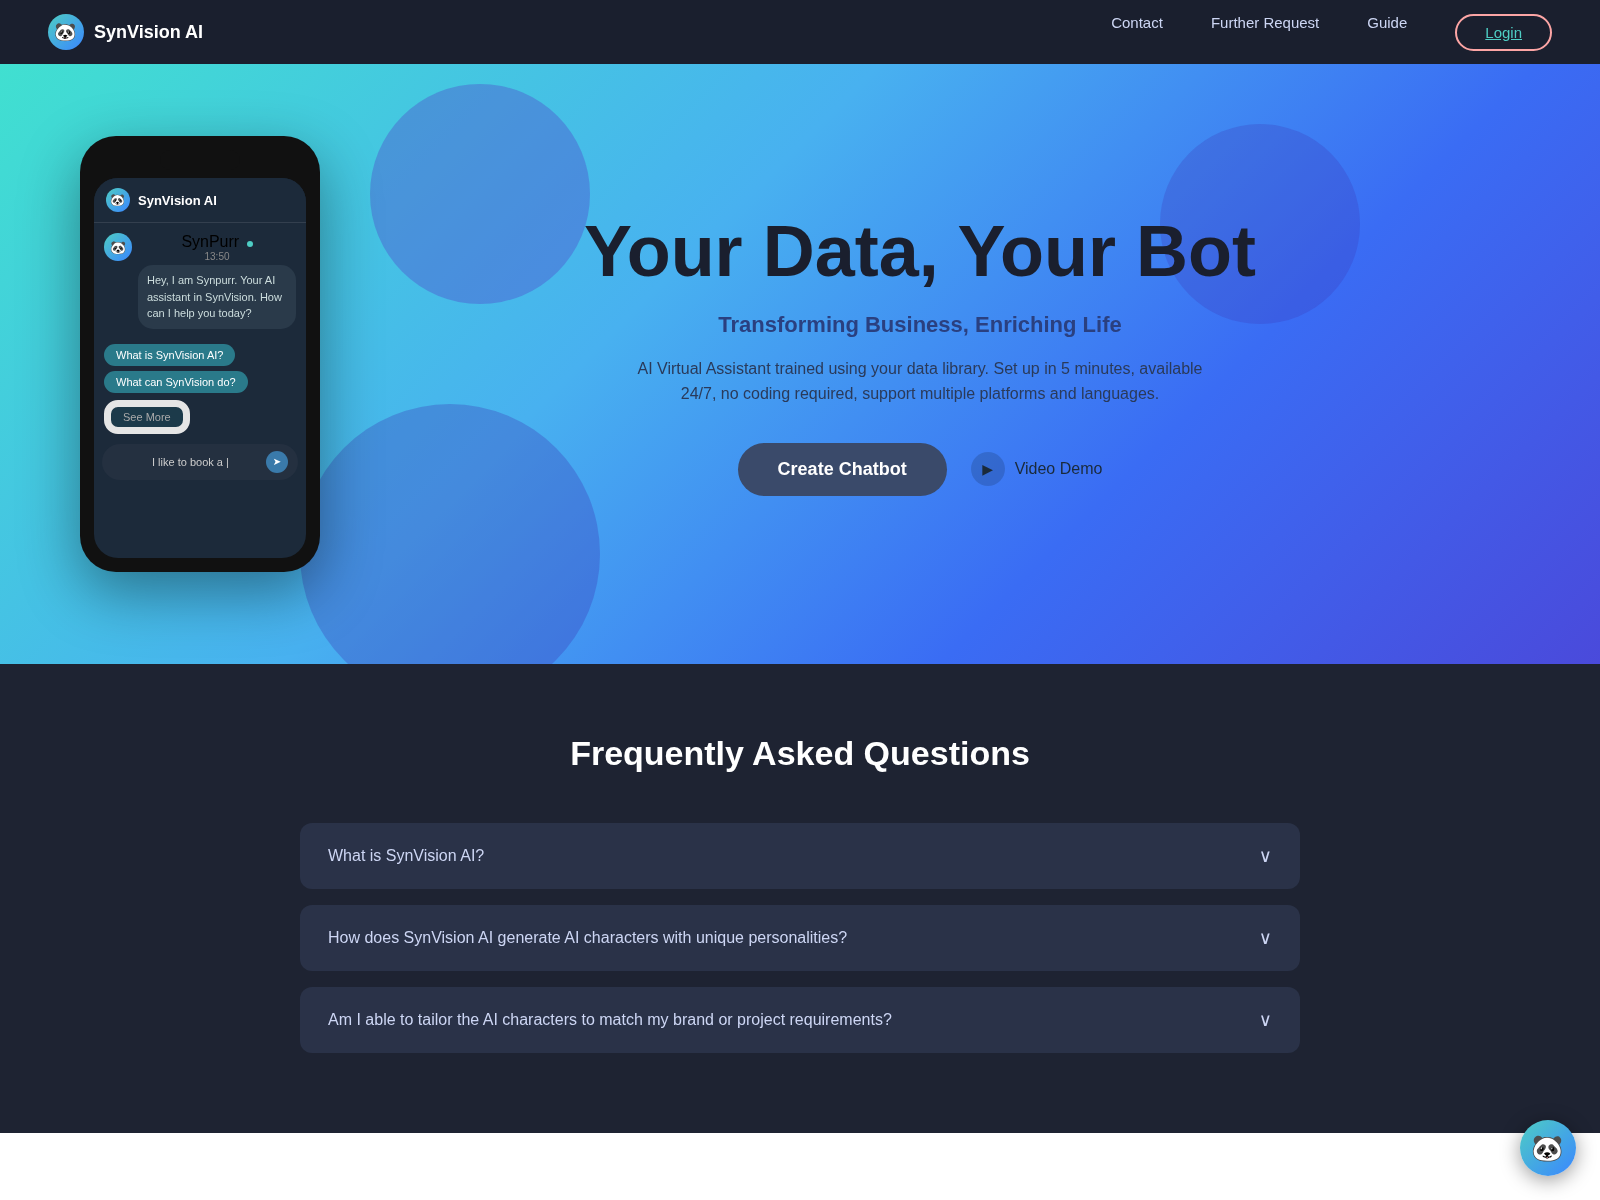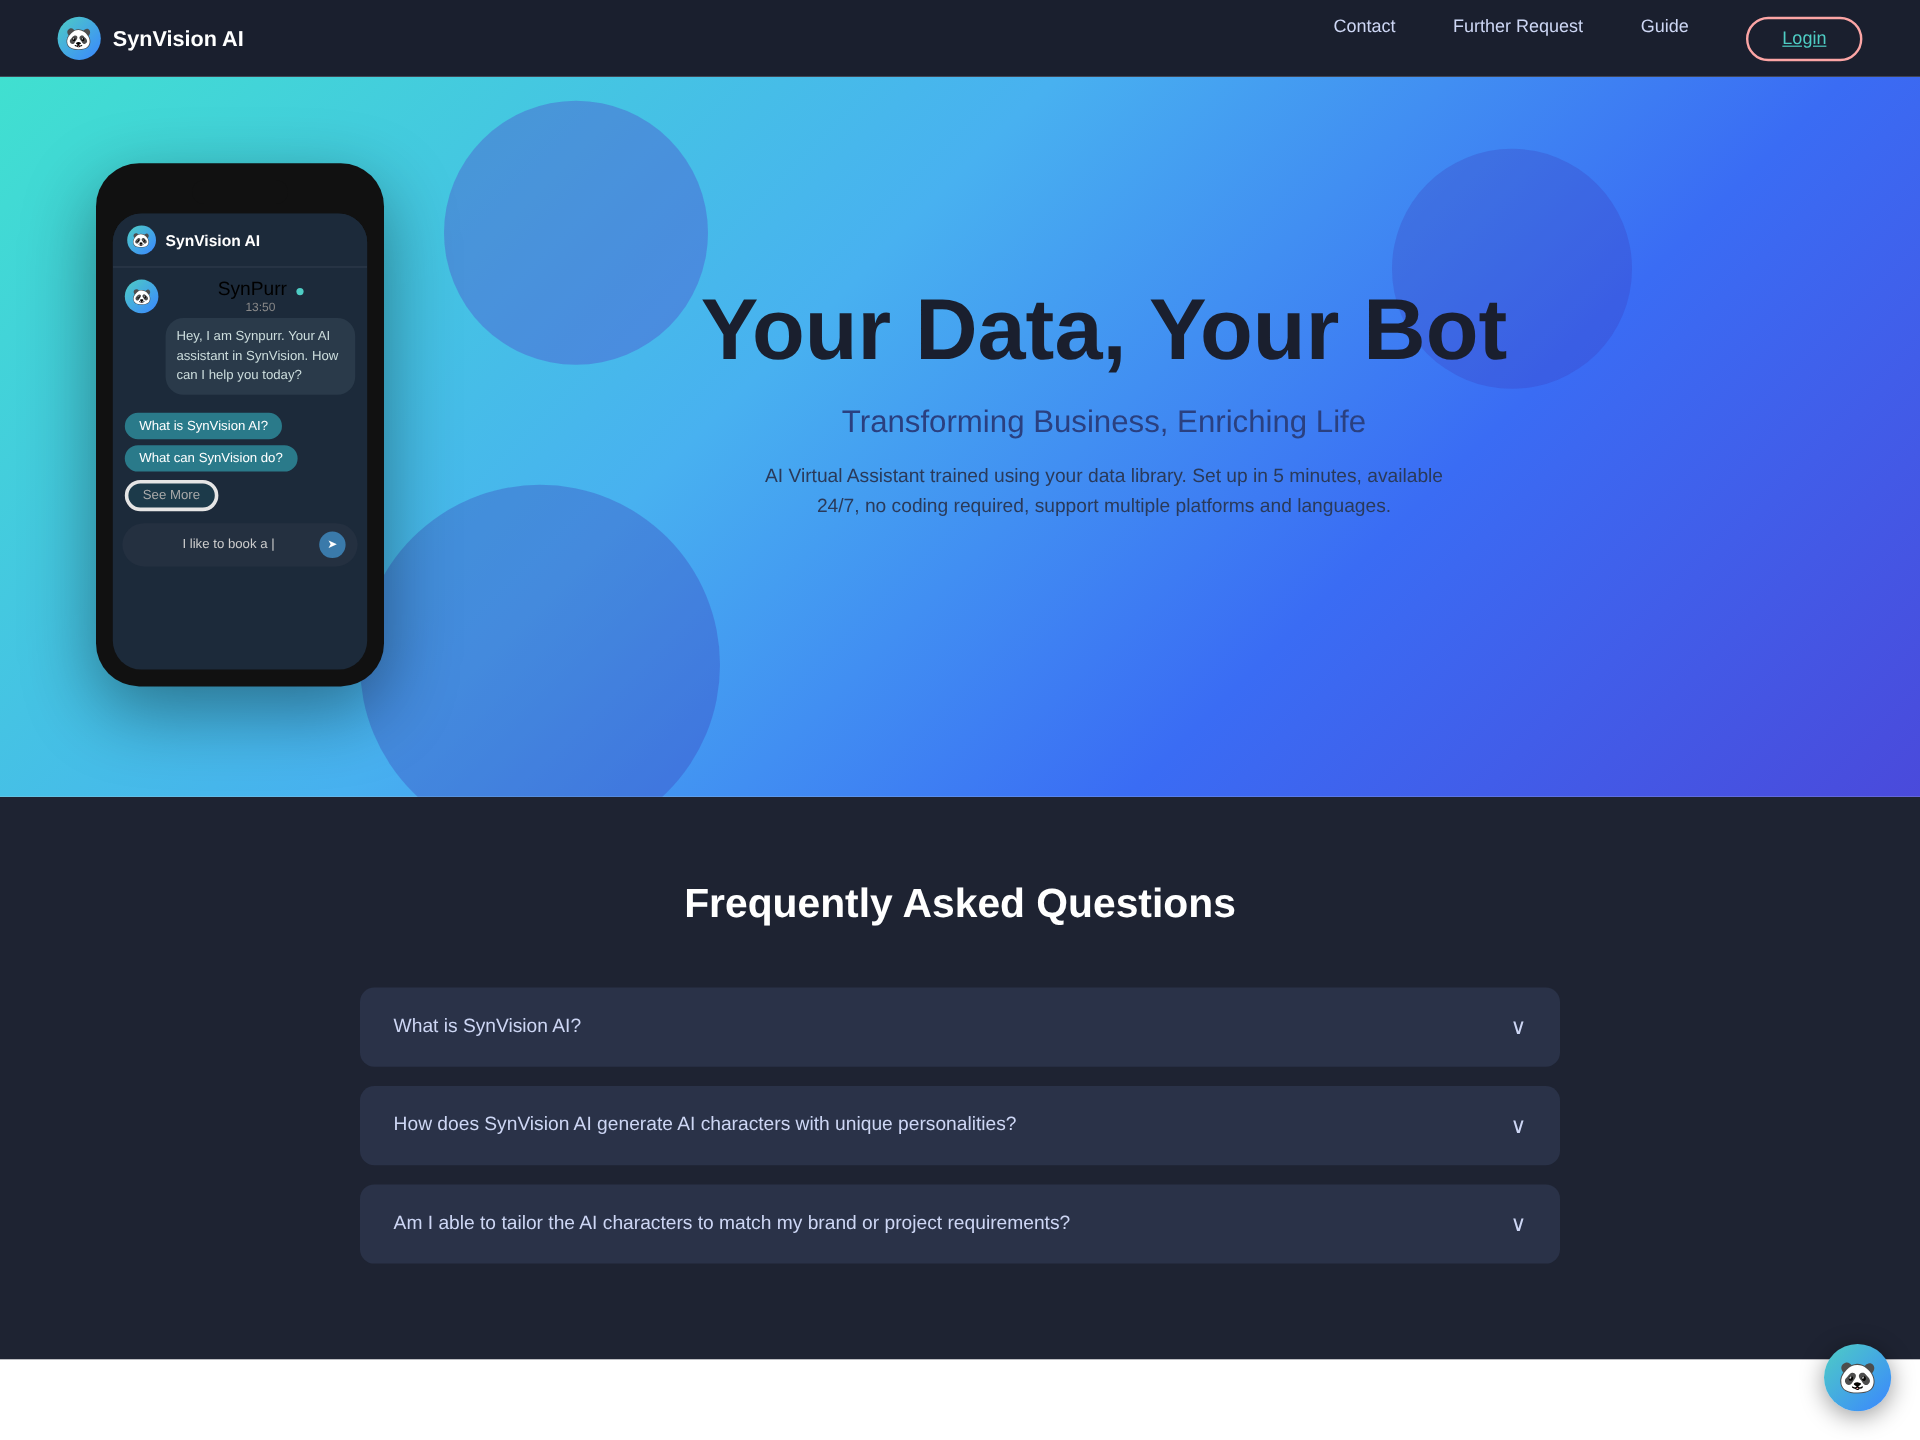--- a/index.html
+++ b/index.html
@@ -214,21 +214,21 @@
       border-radius: 14px;
       padding: 5px 12px;
       font-size: 11px;
       cursor: pointer;
       text-align: left;
       width: fit-content;
     }
     .see-more-btn {
       background: #1c3a4a;
       color: #aaa;
-      border: 3px solid #e5e5e5;
+      border: 7px solid #e5e5e5;
       border-radius: 14px;
       padding: 4px 12px;
       font-size: 11px;
       cursor: pointer;
       width: fit-content;
       margin: 2px 10px;
     }
     .phone-input-bar {
       display: flex;
       align-items: center;
@@ -264,22 +264,22 @@
       z-index: 2;
     }
     .hero-title {
       font-size: 72px;
       font-weight: 800;
       color: #1a1f2e;
       line-height: 1.1;
       margin-bottom: 20px;
     }
     .hero-subtitle {
-      font-size: 26px;
-      font-weight: 400;
+      font-size: 22px;
+      font-weight: 700;
       color: #2a4080;
       margin-bottom: 18px;
     }
     .hero-desc {
       font-size: 16px;
       color: #2a3a5a;
       line-height: 1.6;
       max-width: 580px;
       margin: 0 auto 36px;
     }
@@ -435,20 +435,27 @@
           <div class="phone-send-btn">➤</div>
         </div>
       </div>
     </div>
   </div>
 
   <div class="hero-text">
     <h1 class="hero-title">Your Data, Your Bot</h1>
     <p class="hero-subtitle">Transforming Business, Enriching Life</p>
     <p class="hero-desc">AI Virtual Assistant trained using your data library. Set up in 5 minutes, available 24/7, no coding required, support multiple platforms and languages.</p>
+    <div class="hero-buttons">
+      <button class="create-chatbot-btn">Create Chatbot</button>
+      <button class="video-demo-btn">
+        <div class="play-icon">▶</div>
+        <span>Video Demo</span>
+      </button>
+    </div>
   </div>
 </section>
 
 <section class="faq-section">
   <h2 class="faq-title">Frequently Asked Questions</h2>
   <div class="faq-list">
     <div class="faq-item">
       <span class="faq-question">What is SynVision AI?</span>
       <span class="faq-chevron">∨</span>
     </div>

